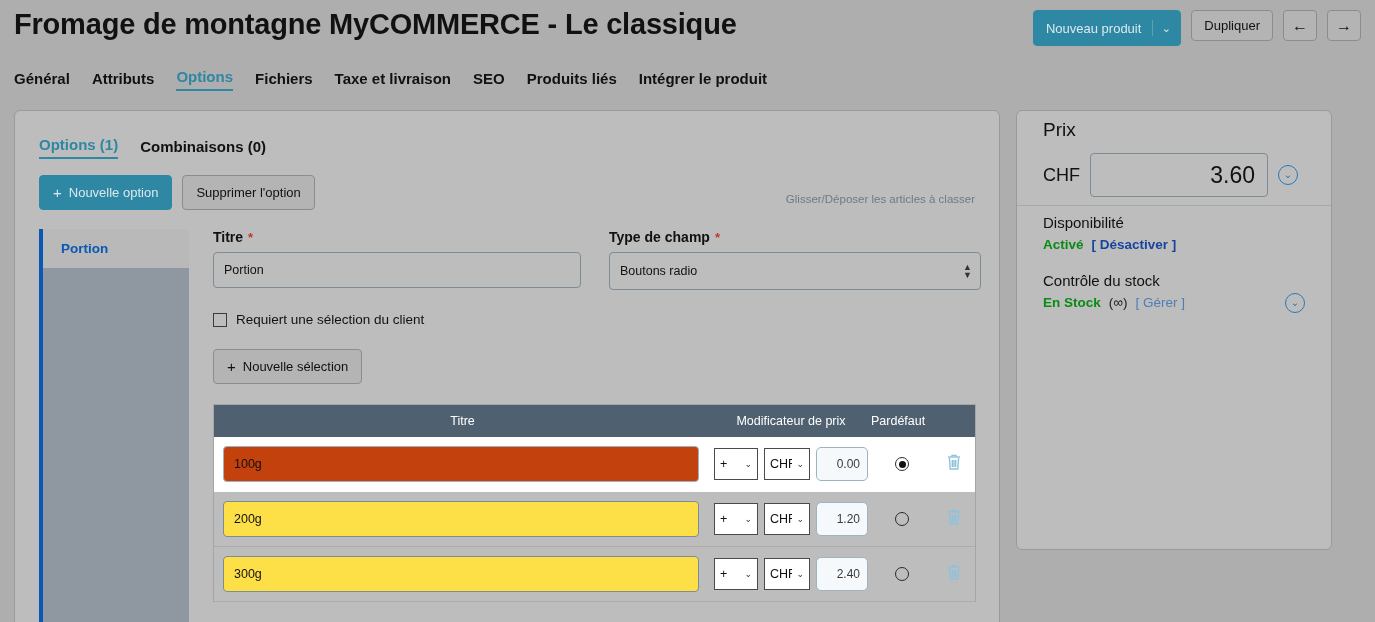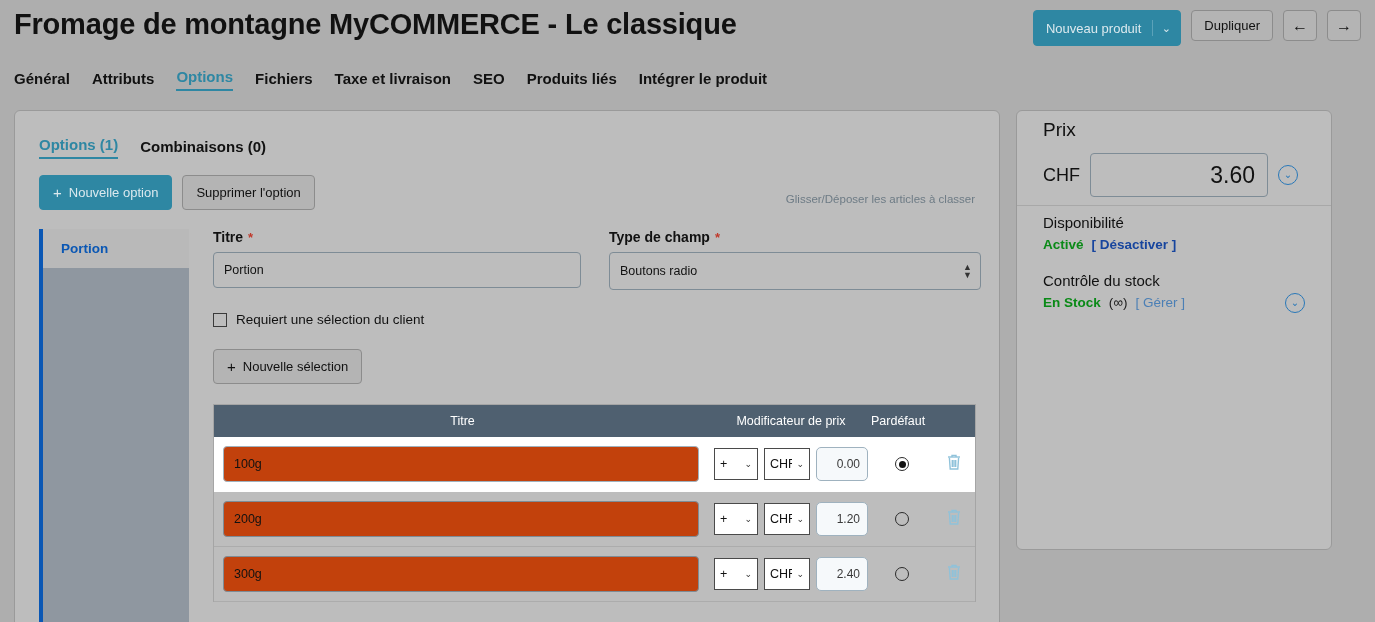--- a/index.html
+++ b/index.html
@@ -153,21 +153,21 @@
 
   .sel-row {
     display: flex; align-items: center;
     background: #bdbdbd; border-bottom: 1px solid #acacac;
     padding: 9px 0 9px 9px; gap: 0;
   }
   .sel-row.active { background: #ffffff; border-bottom: 1px solid #ffffff; }
   .sel-row .c-title { flex: 1; padding-right: 12px; }
   .sel-row .c-title .ti {
     height: 36px; border: 1px solid #7e8c96; border-radius: 4px;
-    background: #c2410c; font-size: 12.5px; color: #111;
+    background: #fde047; font-size: 12.5px; color: #111;
     display: flex; align-items: center; padding: 0 10px; width: 100%;
   }
   .sel-row.active .c-title .ti { background: #c2410c; border-color: #9fb2bf; }
   .sel-row .c-mod {
     width: 160px; display: flex; align-items: center; gap: 6px; justify-content: center;
   }
   .mini-select {
     height: 32px; background: #fff; border: 1px solid #4a4a4a;
     display: flex; align-items: center; justify-content: space-between;
     font-size: 12.5px; color: #111; padding: 0 5px; gap: 4px;

